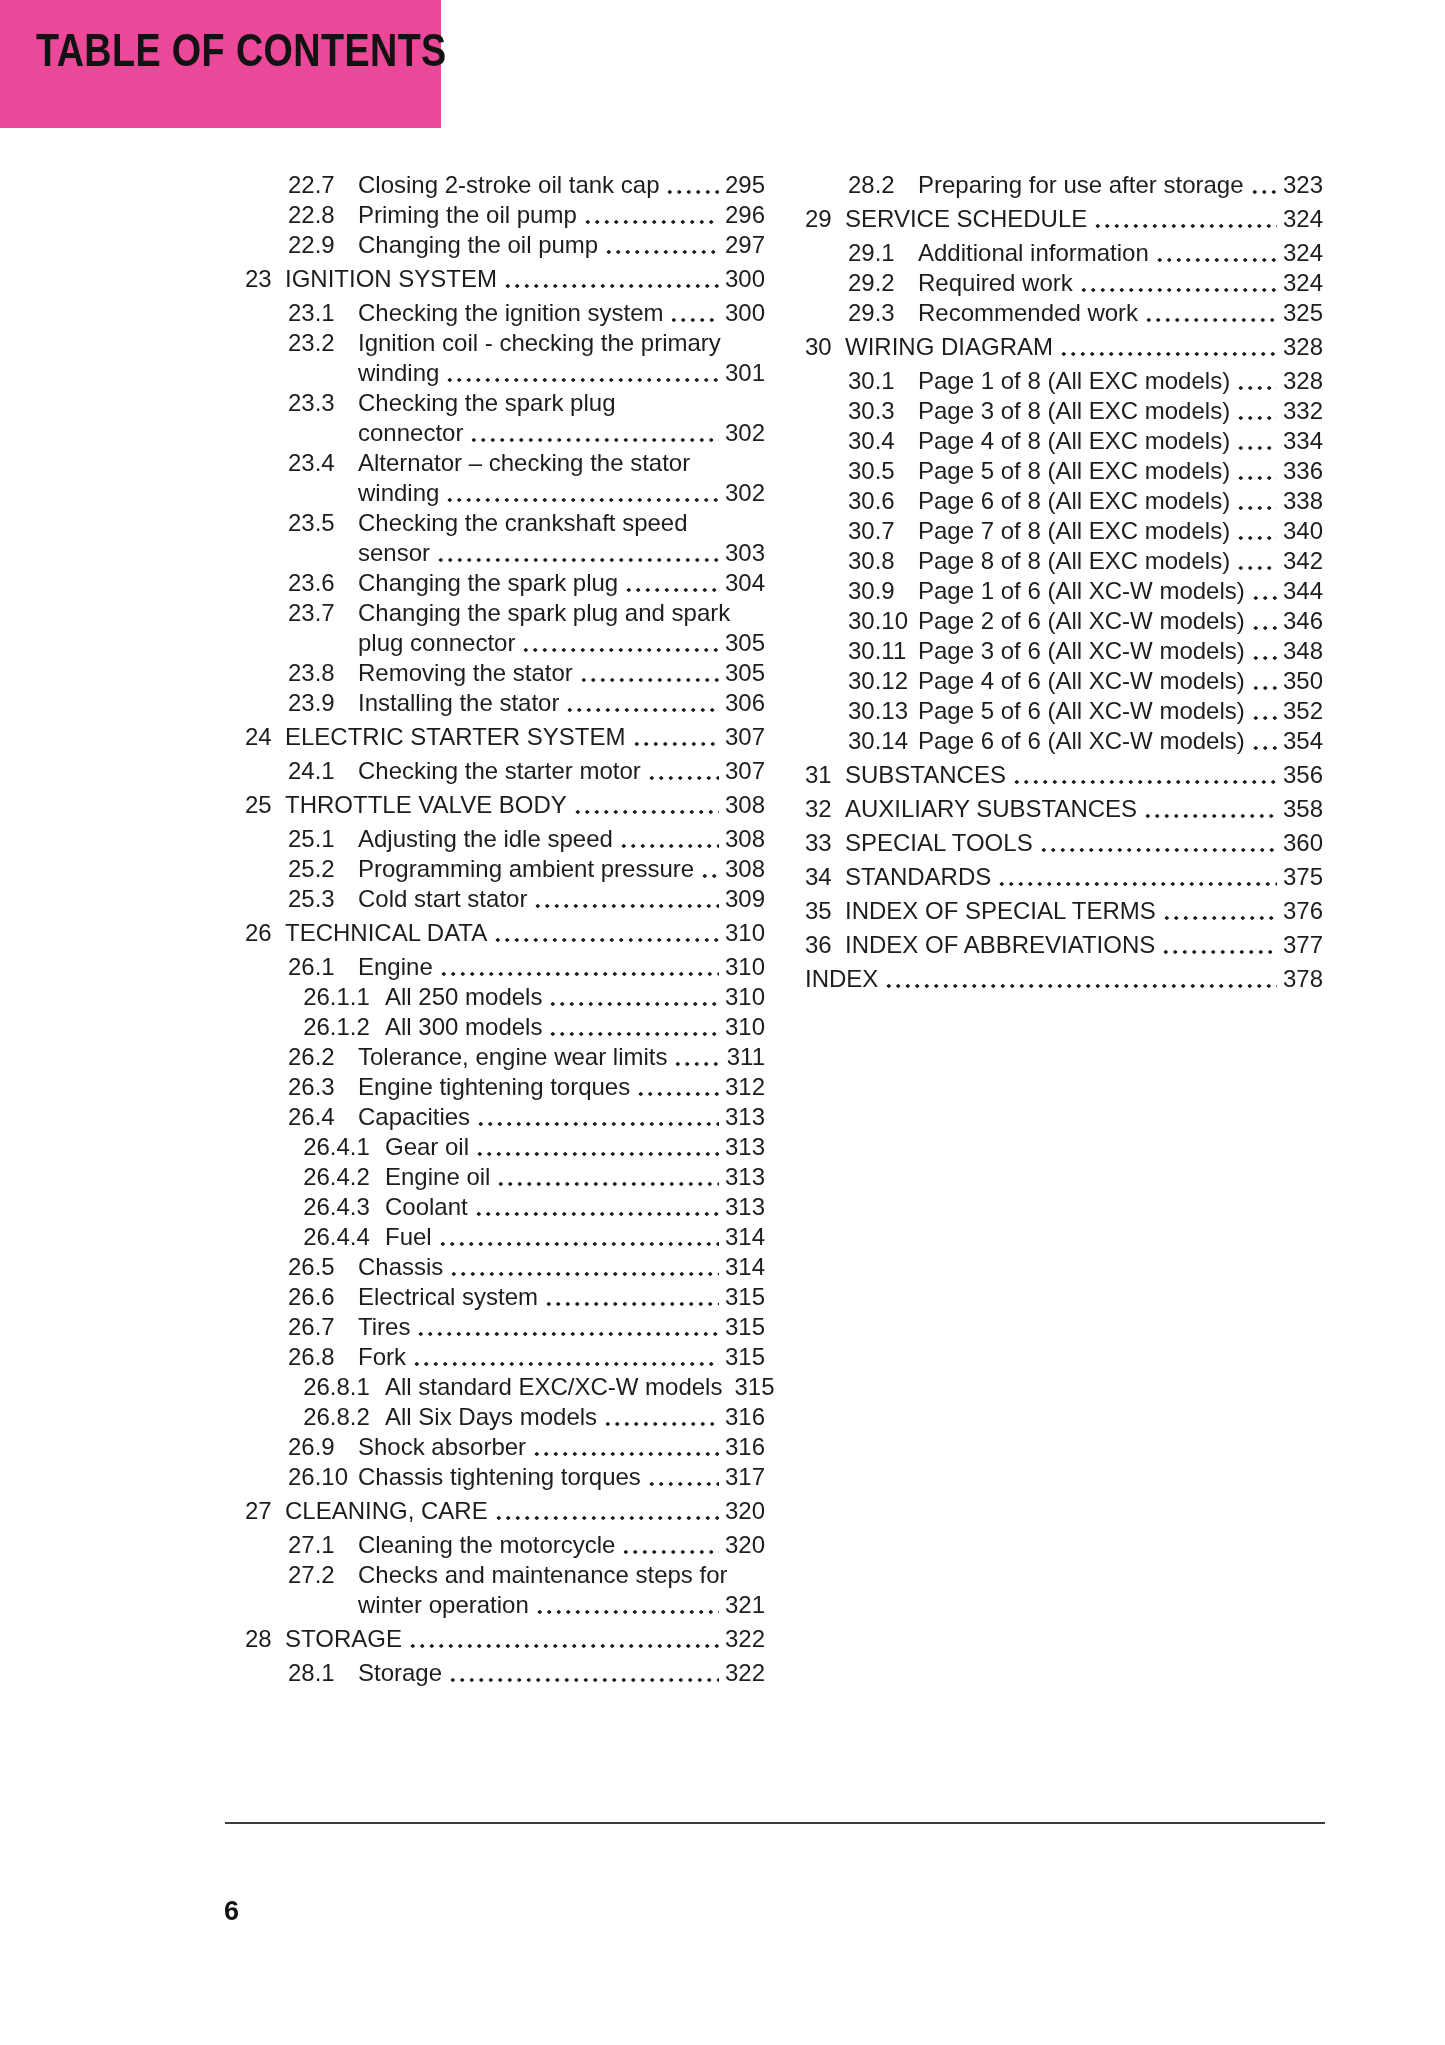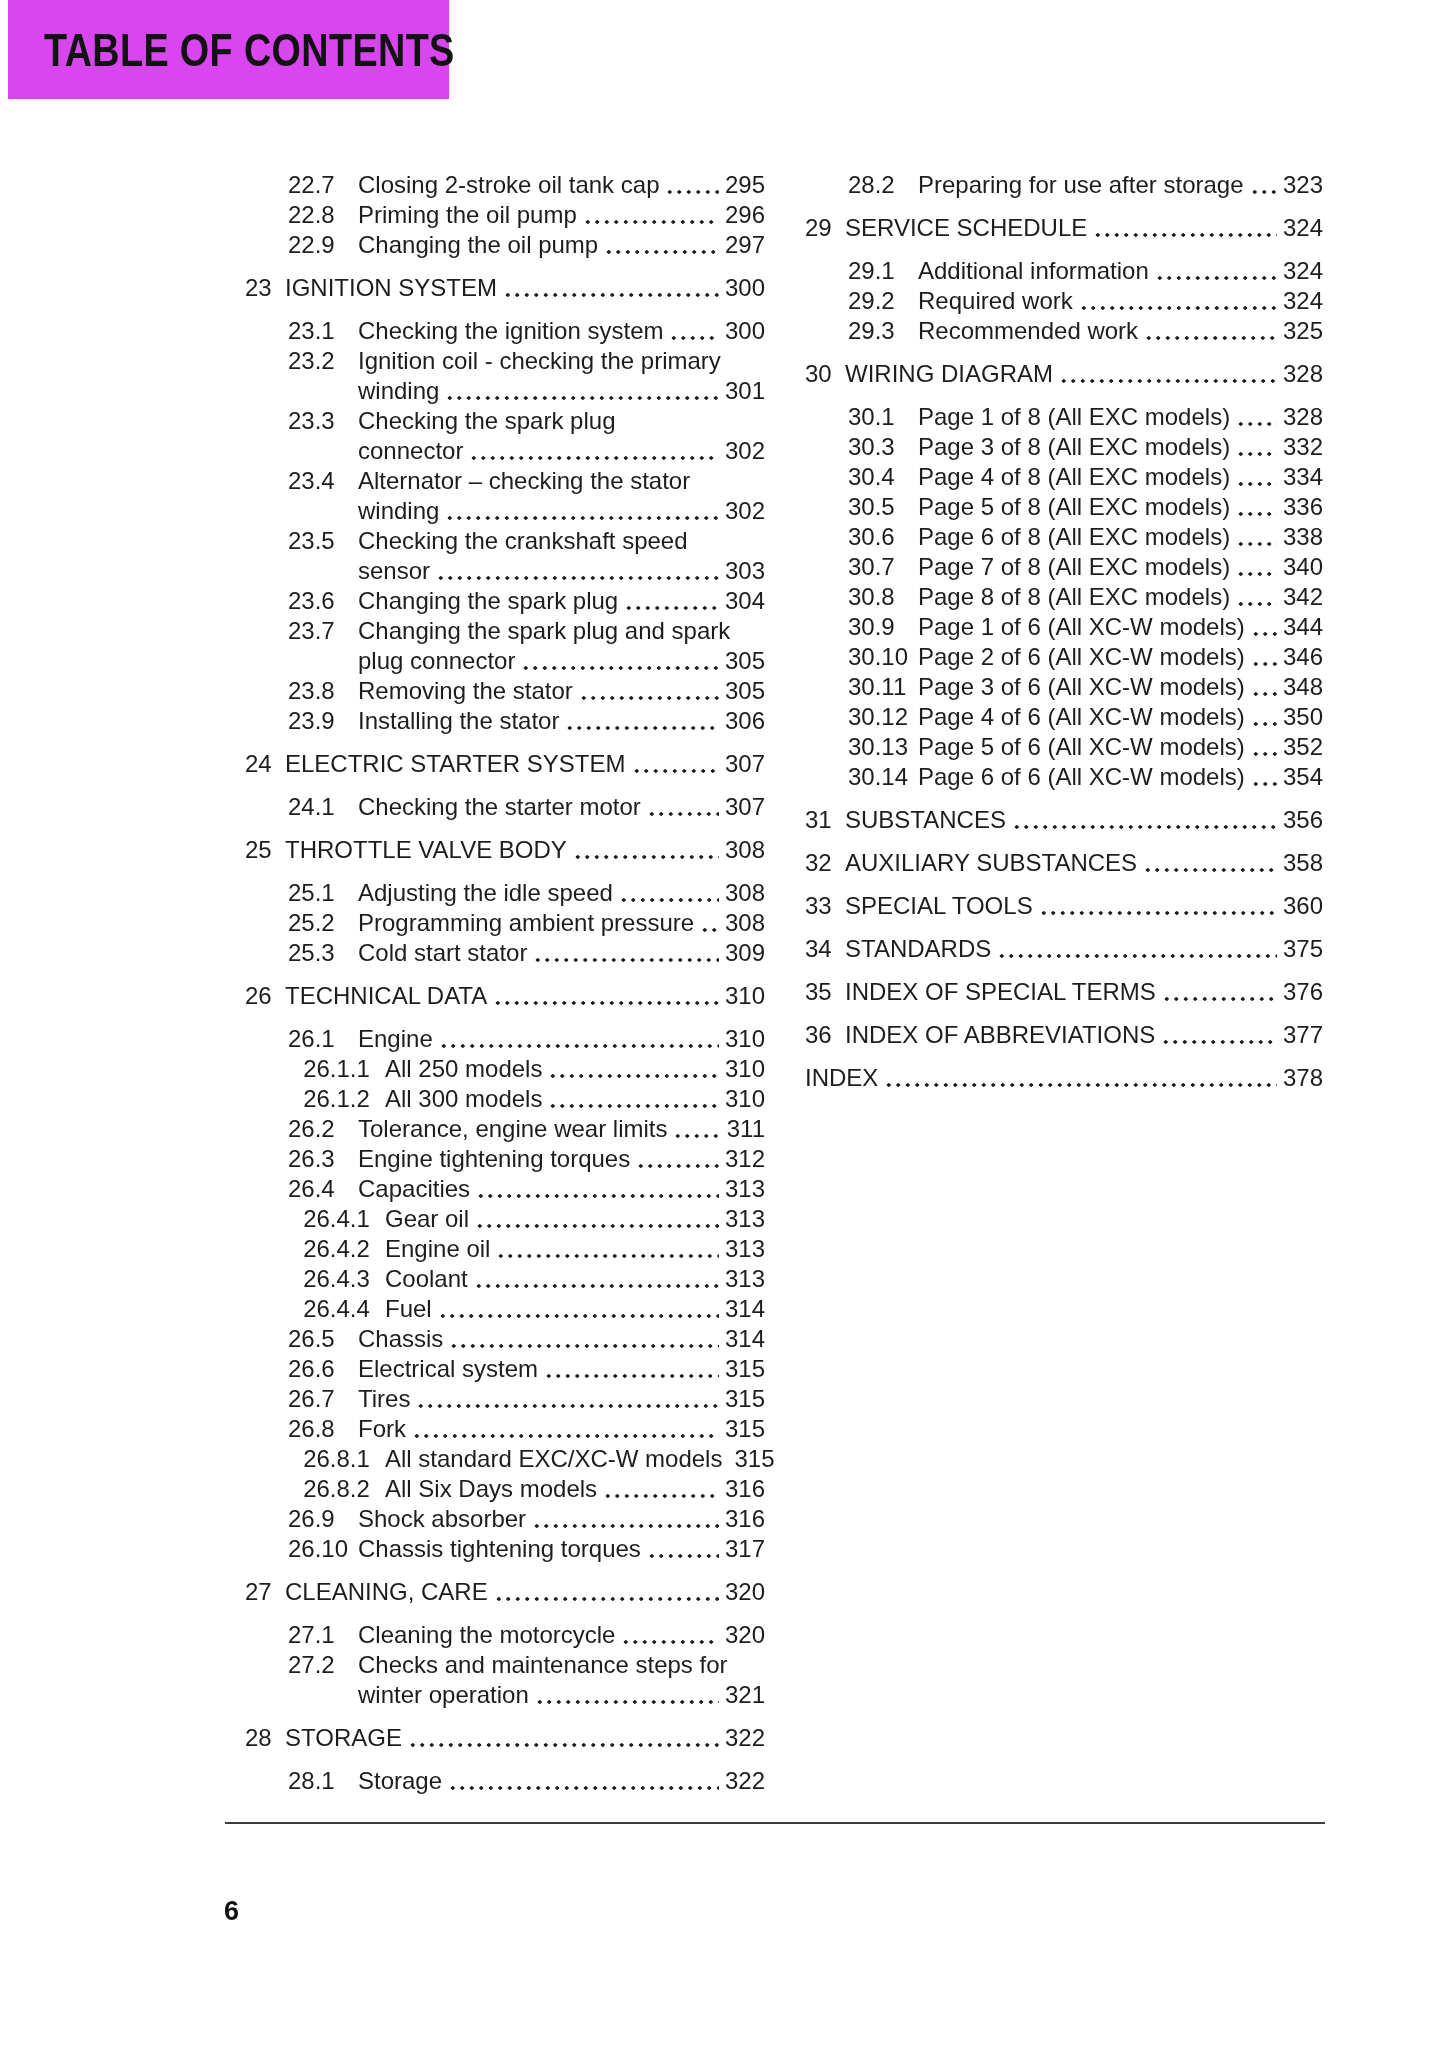--- a/index.html
+++ b/index.html
@@ -1,31 +1,31 @@
 <!DOCTYPE html>
 <html><head>
 <meta charset="utf-8">
 <style>
   html,body{margin:0;padding:0;background:#ffffff;}
   .page{position:relative;width:1445px;height:2045px;background:#ffffff;overflow:hidden;
         font-family:"Liberation Sans", sans-serif;color:#1d1d1d;}
 
   
-  .header{position:absolute;left:8px;top:0;width:441px;height:99px;background:#d946ef;}
+  .header{position:absolute;left:0;top:0;width:441px;height:128px;background:#ec4899;}
   .header .t{position:absolute;left:36px;top:0;height:99px;display:flex;align-items:center;
              font-size:46px;font-weight:bold;color:#121212;white-space:nowrap;
              transform:scaleX(0.82);transform-origin:left center;letter-spacing:0.5px;}
 
   
   .col{position:absolute;top:170px;font-size:24px;line-height:30px;}
   #left-col{left:245px;width:520px;}
   #right-col{left:805px;width:518px;}
 
   .row{display:flex;margin:0;}
-  .row.gap{margin-top:13px;}
+  .row.gap{margin-top:4px;}
   .row .num{flex:0 0 auto;}
   .row.chapter .num{width:40px;}
   .row.chapter.nonum .num{width:0;}
   .row.sub{padding-left:43px;}
   .row.sub .num{width:70px;}
   .row.subsub{padding-left:43px;text-align:center;}
   .row.subsub .num{width:97px;}
   .body{flex:1 1 auto;min-width:0;}
   .tline{white-space:nowrap;}
   .tline.last{display:flex;}

